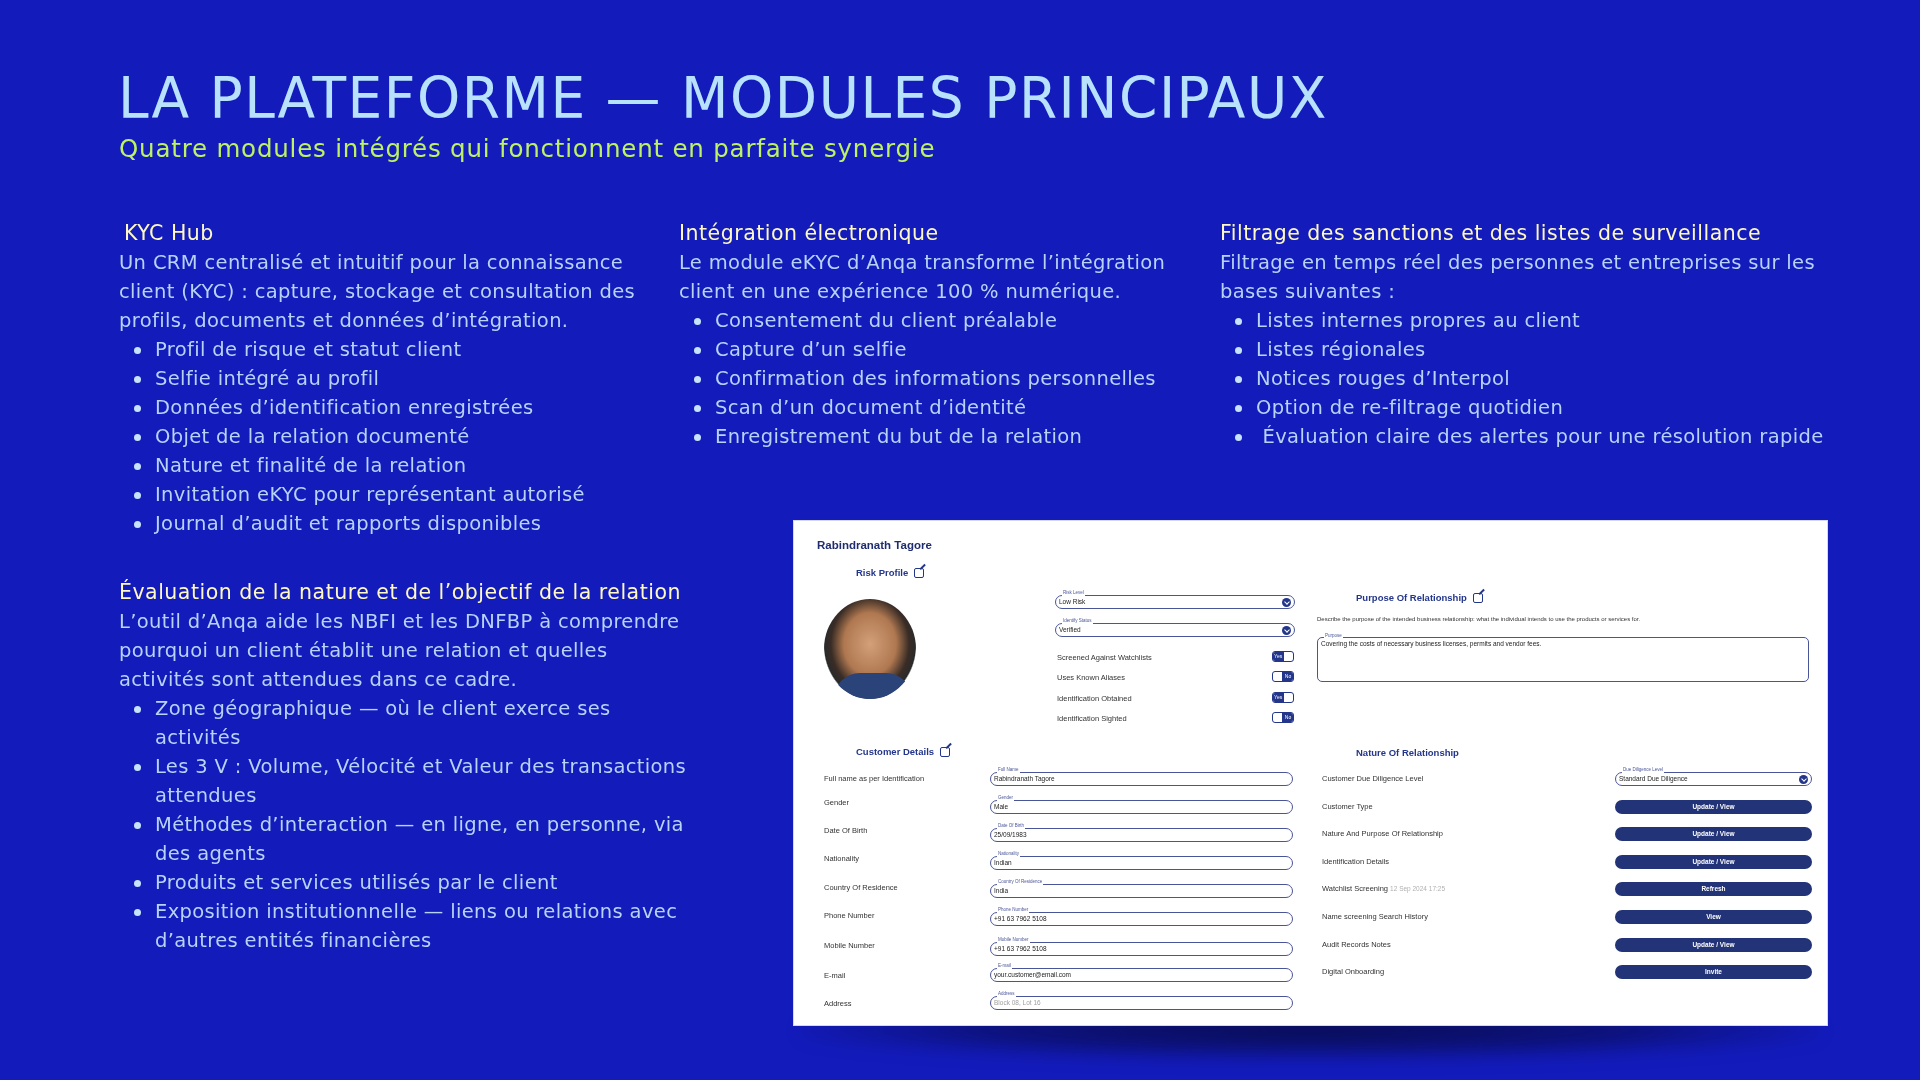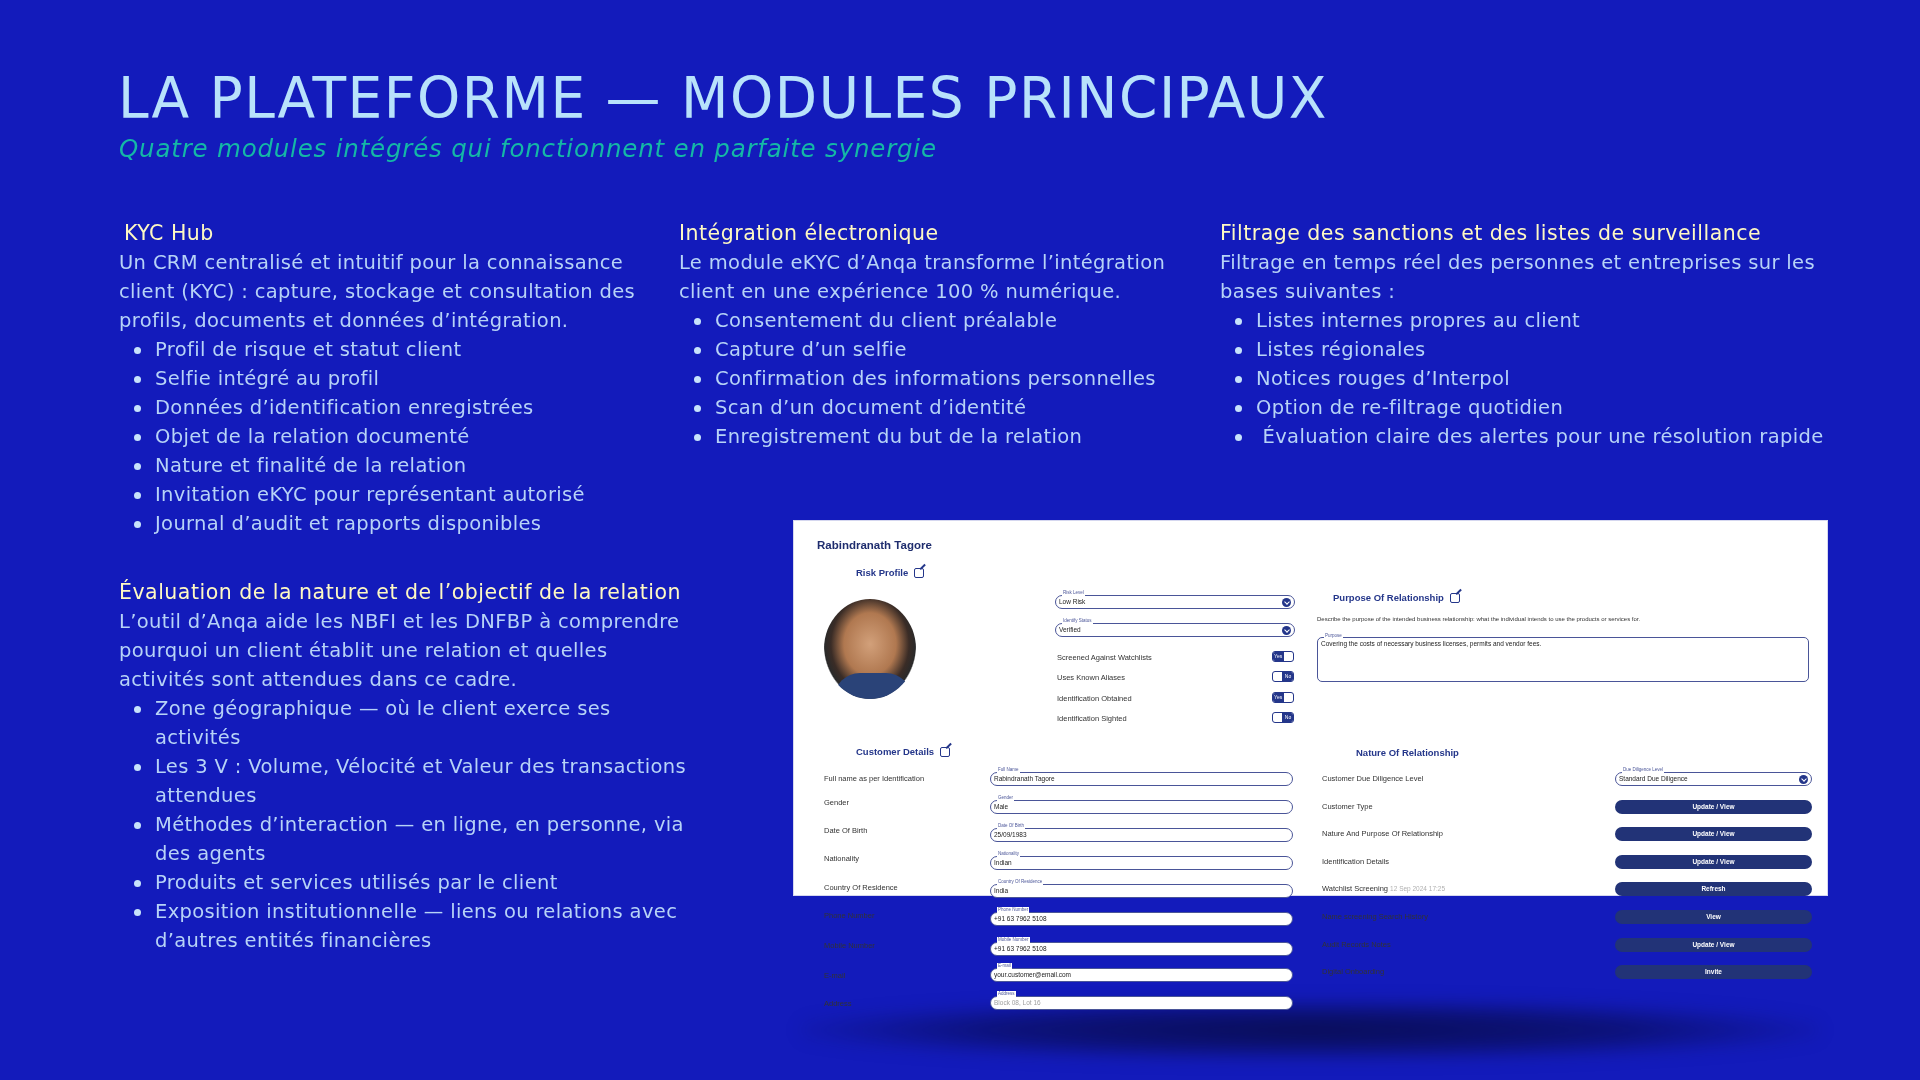--- a/index.html
+++ b/index.html
@@ -11,21 +11,21 @@
     position: relative;
   }
   .page-title {
     position: absolute; left: 118px; top: 66px;
     font-size: 55px; letter-spacing: 1.5px; color: #b8e2fb;
     font-weight: 400; white-space: nowrap;
     transform: scaleY(1.05);
   }
   .page-subtitle {
     position: absolute; left: 119px; top: 134px;
-    font-size: 24.5px; color: #14b8a6; letter-spacing: 0.8px; white-space: nowrap; font-style: italic;
+    font-size: 24.5px; color: #bef264; letter-spacing: 0.8px; white-space: nowrap;
   }
   .module { position: absolute; }
   .module h3 {
     font-size: 20.5px; font-weight: 400; color: #fef9c3; letter-spacing: 0.5px;
     line-height: 29px;
   }
   .module p, .module li {
     font-size: 19.5px; line-height: 29px; color: #b7d3f7; letter-spacing: 0.35px;
   }
   .module ul { list-style: none; padding-left: 36px; }
@@ -40,21 +40,21 @@
   #mod-sanctions { left: 1220px; top: 219px; width: 620px; }
   #mod-nature { left: 119px; top: 578px; width: 570px; }
 
   
   .panel-shadow {
     position: absolute; left: 800px; top: 1000px; width: 1020px; height: 60px;
     background: radial-gradient(ellipse at center, rgba(8,12,80,0.95) 0%, rgba(8,12,80,0.6) 45%, rgba(19,27,187,0) 75%);
     filter: blur(8px);
   }
   .crm-panel {
-    position: absolute; left: 793px; top: 520px; width: 1035px; height: 376px;
+    position: absolute; left: 793px; top: 520px; width: 1035px; height: 506px;
     background: #ffffff; color: #333; font-family: "Liberation Sans", sans-serif;
     border: 1px solid #d5d7ef;
   }
   .crm-panel .abs { position: absolute; }
   .crm-name { left: 23px; top: 18px; font-size: 11.5px; font-weight: 700; color: #1f2d6e; }
   .section-title { font-size: 9.5px; font-weight: 700; color: #24368a; display: flex; align-items: center; gap: 6px; margin-left: 39px; }
   .edit-icon {
     display: inline-block; width: 10px; height: 10px; border: 1.4px solid #24368a; border-radius: 2px; position: relative;
   }
   .edit-icon::after {
@@ -194,21 +194,21 @@
     </div>
   <div class="abs row-label" style="left:263px;top:173px;">Identification Obtained</div>
   <div class="toggle on" style="left:478px;top:171px;">
       <span class="knob-fill">Yes</span>
     </div>
   <div class="abs row-label" style="left:263px;top:193px;">Identification Sighted</div>
   <div class="toggle off" style="left:478px;top:191px;">
       <span class="knob-fill">No</span>
     </div>
 
-  <div class="abs section-title" style="left:500px;top:71px;">
+  <div class="abs section-title" style="left:523px;top:71px;">
     <span>Purpose Of Relationship</span>
     <span class="edit-icon"></span>
   </div>
   <div class="abs purpose-desc" style="left:523px;top:95px;">Describe the purpose of the intended business relationship: what the individual intends to use the products or services for.</div>
   <div class="purpose-box" style="left:523px;top:116px;width:492px;height:45px;">
     <span class="legend">Purpose</span>
     <span>Covering the costs of necessary business licenses, permits and vendor fees.</span>
   </div>
 
   <div class="abs section-title" style="left:23px;top:225px;">

